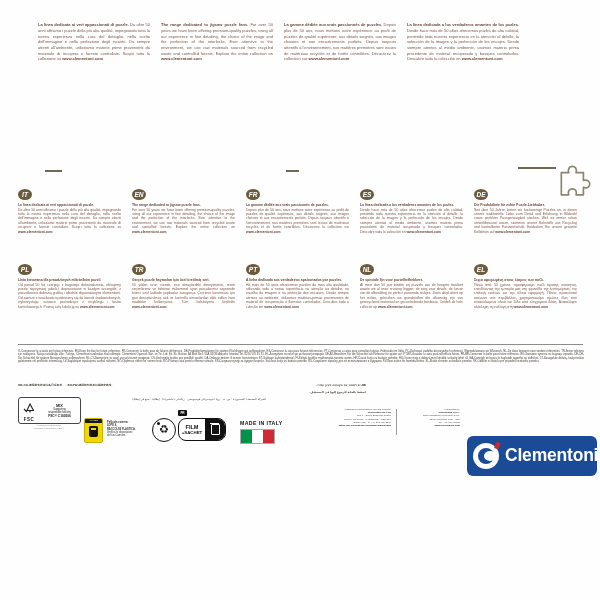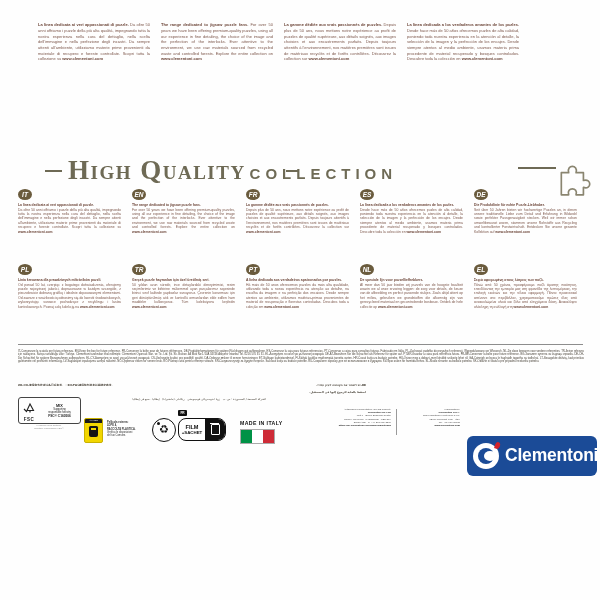--- a/index.html
+++ b/index.html
@@ -82,24 +82,20 @@
     <div class="s5"><span class="p-head">The range dedicated to jigsaw puzzle fans.</span> <span>For over 50 years we have been offering premium-quality puzzles, using all our experience in fine detailing, the choice of the image and the perfection of the interlocks. Ever attentive to the environment, we use raw materials sourced from recycled waste and controlled forests. Explore the entire collection on</span> <span class="p-link">www.clementoni.com</span></div>
   </div>
   <div class="abs topcol" style="left:284px;">
     <div class="s5"><span class="p-head">La gamme dédiée aux vrais passionnés de puzzles.</span> <span>Depuis plus de 50 ans, nous mettons notre expérience au profit de puzzles de qualité supérieure, aux détails soignés, aux images choisies et aux encastrements parfaits. Depuis toujours attentifs à l'environnement, nos matières premières sont issues de matériaux recyclés et de forêts contrôlées. Découvrez la collection sur</span> <span class="p-link">www.clementoni.com</span></div>
   </div>
   <div class="abs topcol" style="left:407px;">
     <div class="s5"><span class="p-head">La línea dedicada a los verdaderos amantes de los puzles.</span> <span>Desde hace más de 50 años ofrecemos puzles de alta calidad, poniendo toda nuestra experiencia en la atención al detalle, la selección de la imagen y la perfección de los encajes. Desde siempre atentos al medio ambiente, usamos materia prima procedente de material recuperado y bosques controlados. Descubre toda la colección en</span> <span class="p-link">www.clementoni.com</span></div>
   </div>
 
   <div class="abs dash" style="left:45px;top:170px;width:17px;"></div>
-  <div class="abs hq" style="left:68px;top:155px;">
-    <span class="hq-main">High Quality</span>
-    <span class="hq-sub">COLLECTION</span>
-  </div>
   <div class="abs dash" style="left:286px;top:170px;width:13px;"></div>
   <div class="abs dash" style="left:518px;top:167px;width:38px;"></div>
   <svg class="abs" style="left:556px;top:159px;" width="38" height="40" viewBox="0 0 36 38">
     <path d="M5 13 H12 C9.5 5 21.5 5 19 13 H26 V20.4 C34 17.9 34 29.5 26 27 V34 H19 C21.5 26.5 9.5 26.5 12 34 H5 Z" fill="none" stroke="#8a8570" stroke-width="1.6" stroke-linejoin="round"></path>
   </svg>
 
   <div class="abs badge" style="left:18px;top:189px;">IT</div>
   <div class="abs badge" style="left:132px;top:189px;">EN</div>
   <div class="abs badge" style="left:246px;top:189px;">FR</div>
   <div class="abs badge" style="left:360px;top:189px;">ES</div>

